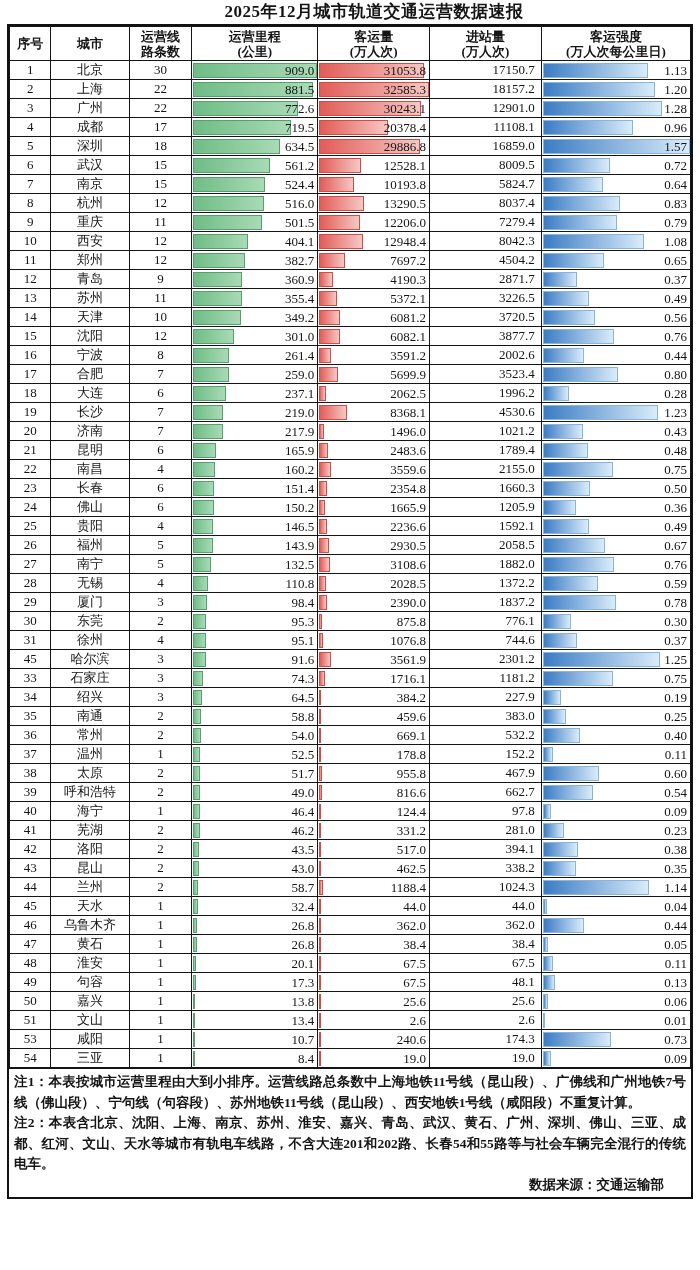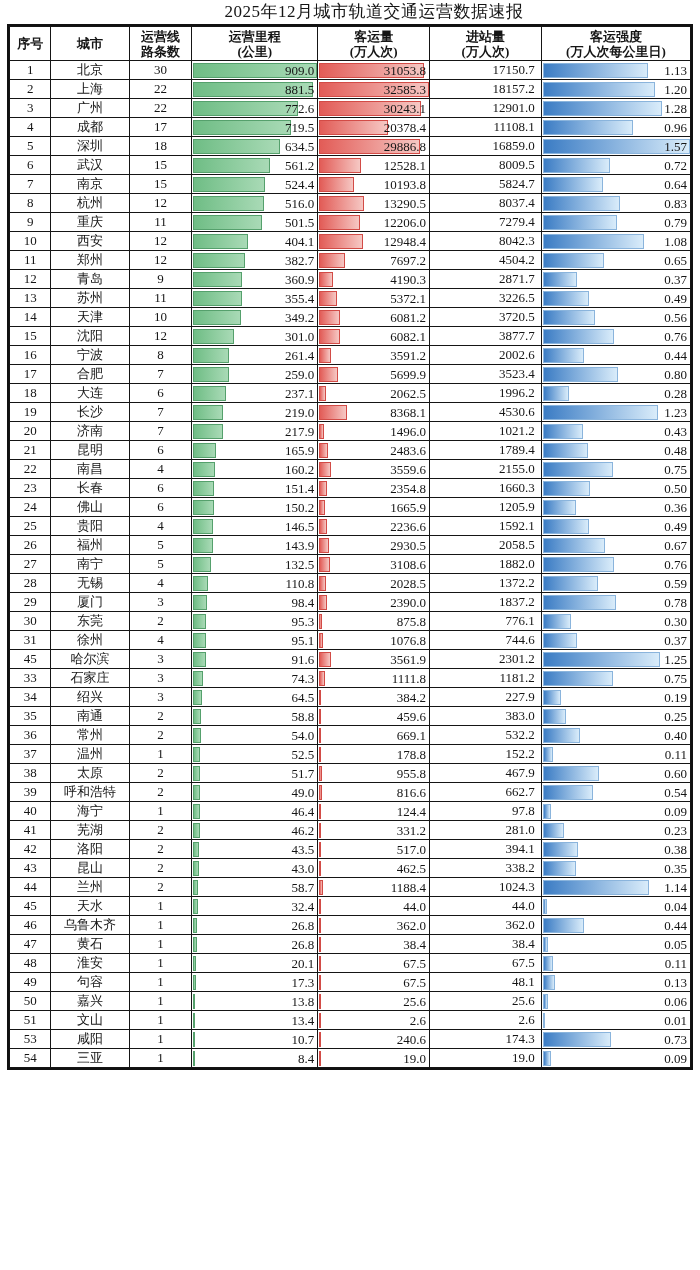--- a/index.html
+++ b/index.html
@@ -8,21 +8,21 @@
     width: 700px; height: 1270px;
     font-family: "Liberation Serif", "DejaVu Serif", serif;
     color: #151515;
     overflow: hidden;
   }
   .page { width: 700px; height: 1270px; position: relative; }
 
   .report-title {
     text-align: center;
     font-size: 17px;
-    font-weight: normal;
+    font-weight: bold;
     line-height: 24px;
     height: 24px;
     letter-spacing: 0.5px;
     padding-left: 48px;
   }
 
   .frame {
     margin: 0 7px;
     border: 2px solid #111;
   }
@@ -1188,21 +1188,21 @@
     </td>
     <td class="c-bar">
       <div class="barwrap">
         <div class="bar green" style="width: 8.09208%;"></div>
         <span class="num">74.3</span>
       </div>
     </td>
     <td class="c-bar">
       <div class="barwrap">
         <div class="bar red" style="width: 5.21382%;"></div>
-        <span class="num">1111.8</span>
+        <span class="num">1716.1</span>
       </div>
     </td>
     <td class="c-num">
       <span>1181.2</span>
     </td>
     <td class="c-bar">
       <div class="barwrap">
         <div class="bar blue" style="width: 47.293%;"></div>
         <span class="num">0.75</span>
       </div>
@@ -1844,15 +1844,20 @@
     <td class="c-bar">
       <div class="barwrap">
         <div class="bar blue" style="width: 5.67516%;"></div>
         <span class="num">0.09</span>
       </div>
     </td>
   </tr>
         </tbody>
     </table>
 
+    <div class="notes">
+      <p>注1：本表按城市运营里程由大到小排序。运营线路总条数中上海地铁11号线（昆山段）、广佛线和广州地铁7号线（佛山段）、宁句线（句容段）、苏州地铁11号线（昆山段）、西安地铁1号线（咸阳段）不重复计算。</p>
+      <p>注2：本表含北京、沈阳、上海、南京、苏州、淮安、嘉兴、青岛、武汉、黄石、广州、深圳、佛山、三亚、成都、红河、文山、天水等城市有轨电车线路，不含大连201和202路、长春54和55路等与社会车辆完全混行的传统电车。</p>
+      <p class="source-line">数据来源：交通运输部</p>
+    </div>
   </div>
 
 </div>
 
 </body></html>

